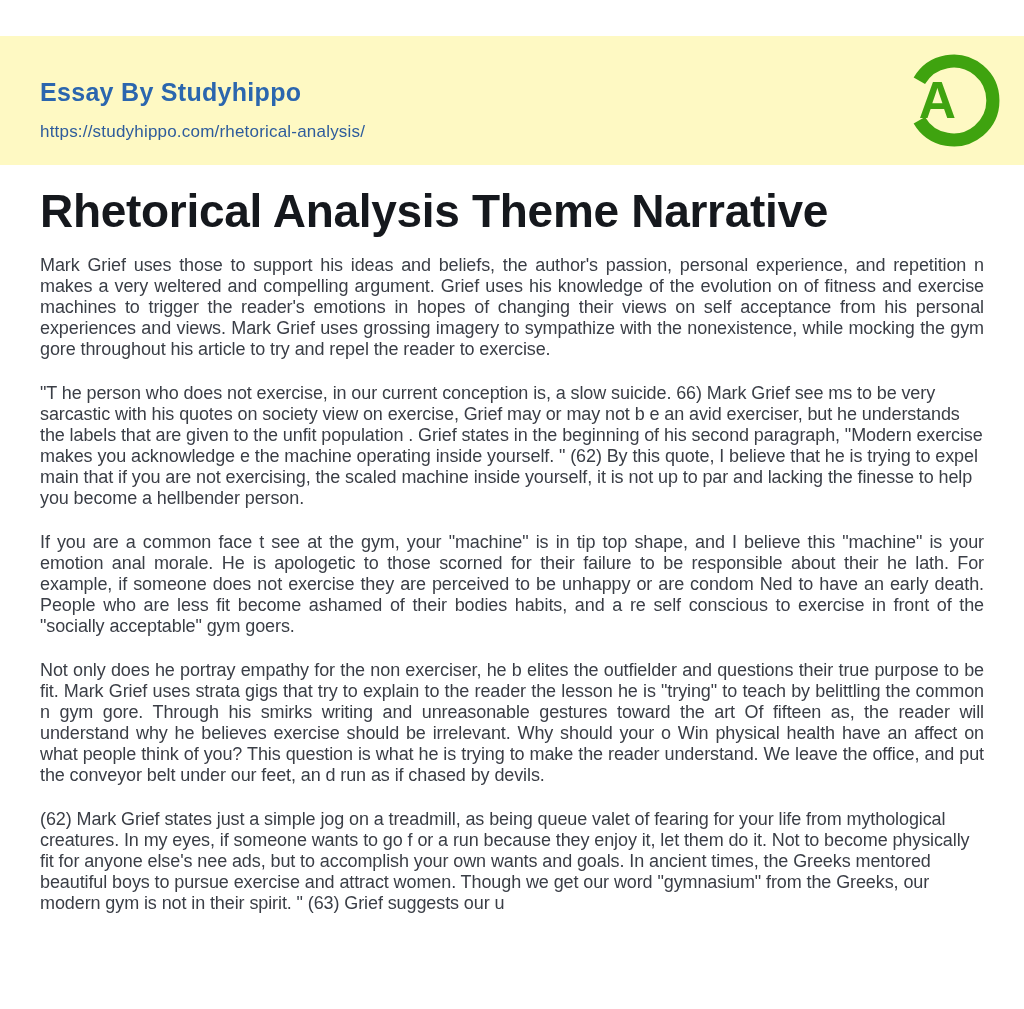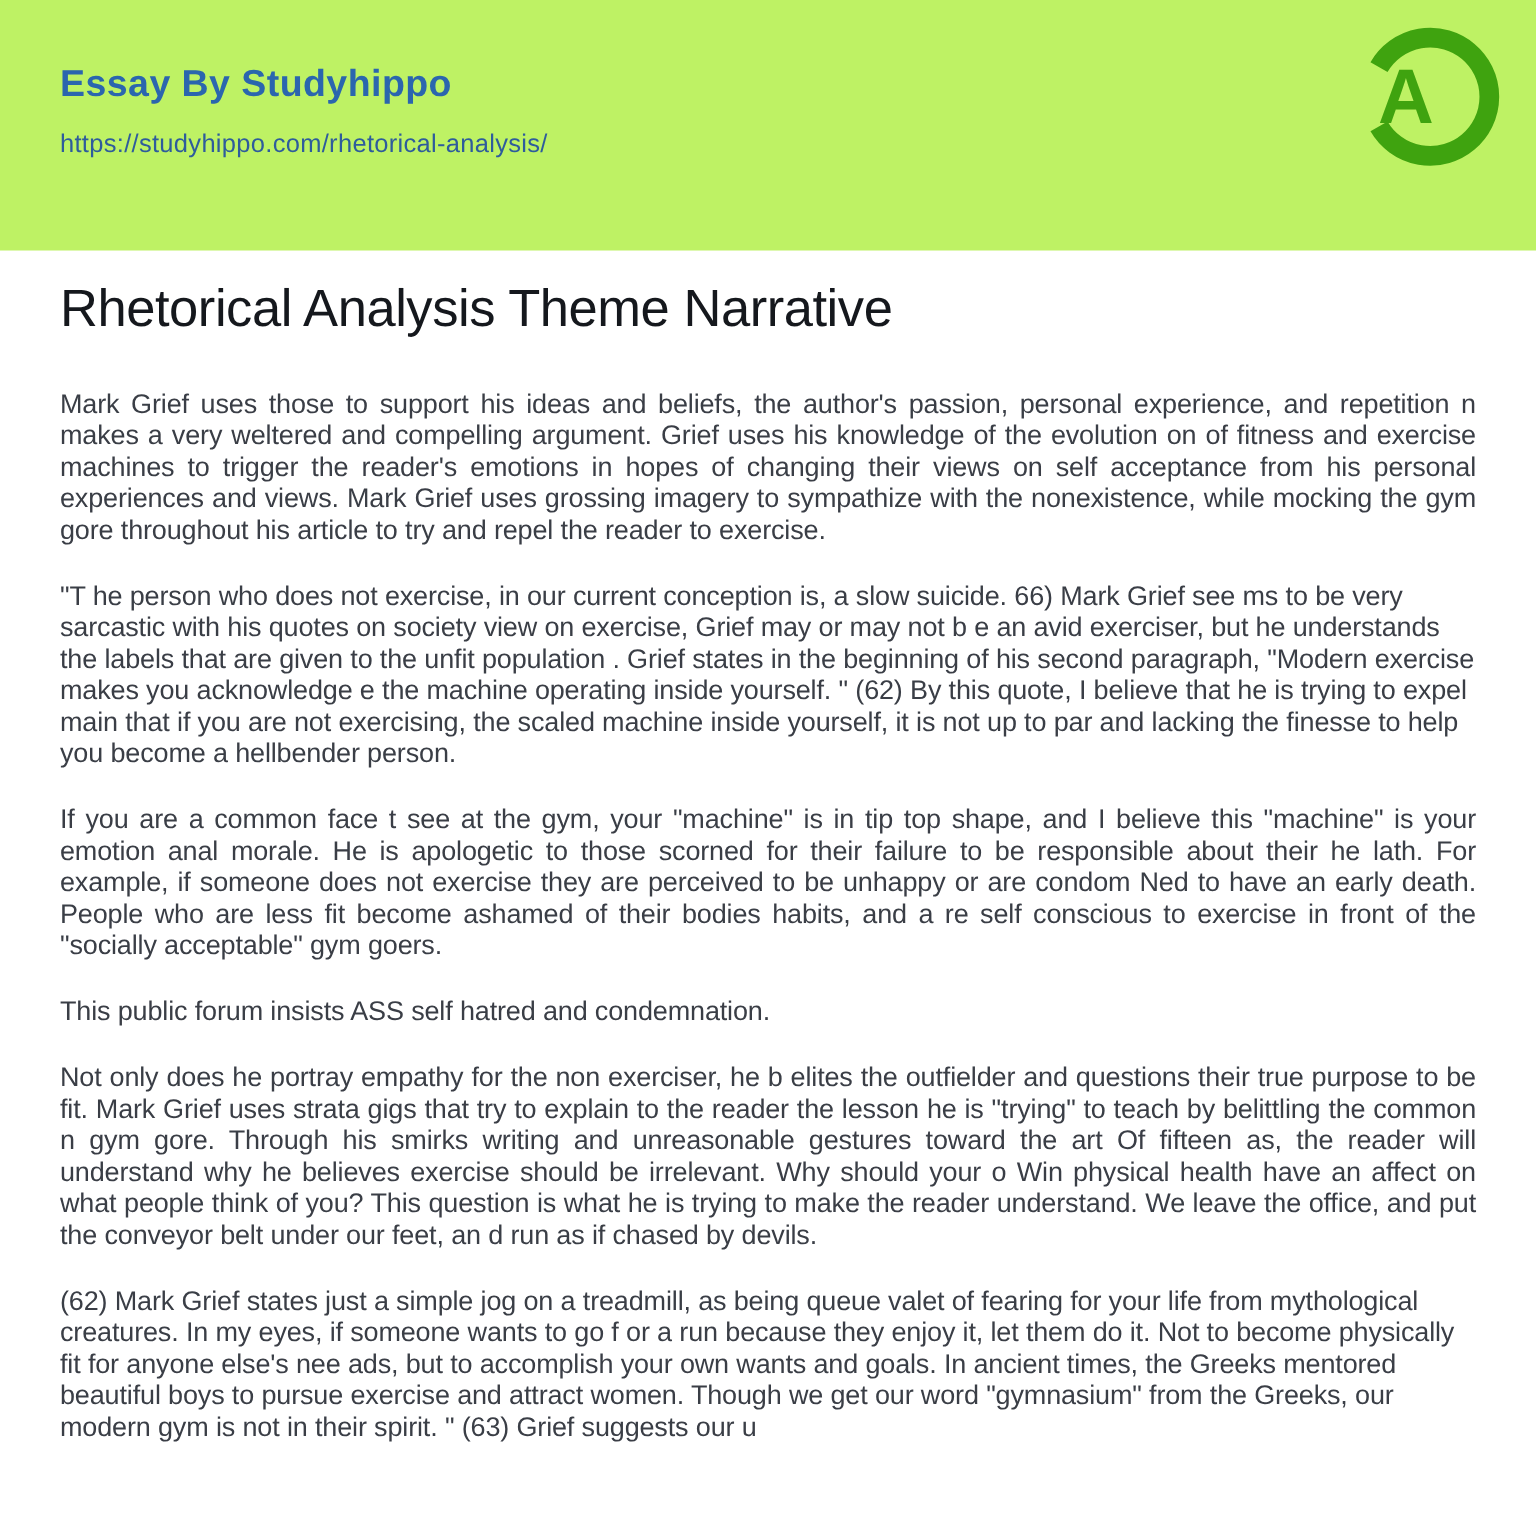--- a/index.html
+++ b/index.html
@@ -11,22 +11,23 @@
   body {
     height: 1009px;
     overflow: hidden;
     position: relative;
   }
 
   
   .header {
     position: relative;
     width: 100%;
-    height: 167px;
-    background: #bef264;
+    height: 129px;
+    background: #fef9c3;
+    margin-top: 36px;
   }
   .header-inner {
     padding: 42px 0 0 40px;
   }
   .header-title {
     font-size: 25px;
     font-weight: 700;
     letter-spacing: 0.3px;
     color: #2b66ae;
   }
@@ -56,25 +57,25 @@
     font-size: 51px;
     font-weight: 700;
     text-anchor: middle;
   }
 
   
   .content {
     padding: 19px 40px 0 40px;
   }
   .essay-title {
-    font-size: 35px;
-    font-weight: 400;
+    font-size: 46px;
+    font-weight: 700;
     letter-spacing: -0.3px;
     color: #15181d;
-    margin-bottom: 33px;
+    margin-bottom: 17px;
     font-family: "Liberation Sans", sans-serif;
   }
   .para {
     font-size: 18px;
     line-height: 21px;
     letter-spacing: -0.1px;
     color: #3a3e46;
     margin-bottom: 23px;
   }
   .para.justify { text-align: justify; }
@@ -96,18 +97,17 @@
 
 <div class="content">
   <h1 class="essay-title">Rhetorical Analysis Theme Narrative</h1>
 
   <p class="para justify">Mark Grief uses those to support his ideas and beliefs, the author's passion, personal experience, and repetition n makes a very weltered and compelling argument. Grief uses his knowledge of the evolution on of fitness and exercise machines to trigger the reader's emotions in hopes of changing their views on self acceptance from his personal experiences and views. Mark Grief uses grossing imagery to sympathize with the nonexistence, while mocking the gym gore throughout his article to try and repel the reader to exercise.</p>
 
   <p class="para left">"T he person who does not exercise, in our current conception is, a slow suicide. 66) Mark Grief see ms to be very sarcastic with his quotes on society view on exercise, Grief may or may not b e an avid exerciser, but he understands the labels that are given to the unfit population . Grief states in the beginning of his second paragraph, "Modern exercise makes you acknowledge e the machine operating inside yourself. " (62) By this quote, I believe that he is trying to expel main that if you are not exercising, the scaled machine inside yourself, it is not up to par and lacking the finesse to help you become a hellbender person.</p>
 
   <p class="para justify">If you are a common face t see at the gym, your "machine" is in tip top shape, and I believe this "machine" is your emotion anal morale. He is apologetic to those scorned for their failure to be responsible about their he lath. For example, if someone does not exercise they are perceived to be unhappy or are condom Ned to have an early death. People who are less fit become ashamed of their bodies habits, and a re self conscious to exercise in front of the "socially acceptable" gym goers.</p>
 
-  <p class="para left">This public forum insists ASS self hatred and condemnation.</p>
 
   <p class="para justify">Not only does he portray empathy for the non exerciser, he b elites the outfielder and questions their true purpose to be fit. Mark Grief uses strata gigs that try to explain to the reader the lesson he is "trying" to teach by belittling the common n gym gore. Through his smirks writing and unreasonable gestures toward the art Of fifteen as, the reader will understand why he believes exercise should be irrelevant. Why should your o Win physical health have an affect on what people think of you? This question is what he is trying to make the reader understand. We leave the office, and put the conveyor belt under our feet, an d run as if chased by devils.</p>
 
   <p class="para left">(62) Mark Grief states just a simple jog on a treadmill, as being queue valet of fearing for your life from mythological creatures. In my eyes, if someone wants to go f or a run because they enjoy it, let them do it. Not to become physically fit for anyone else's nee ads, but to accomplish your own wants and goals. In ancient times, the Greeks mentored beautiful boys to pursue exercise and attract women. Though we get our word "gymnasium" from the Greeks, our modern gym is not in their spirit. " (63) Grief suggests our u</p>
 </div>
 
 </body></html>

